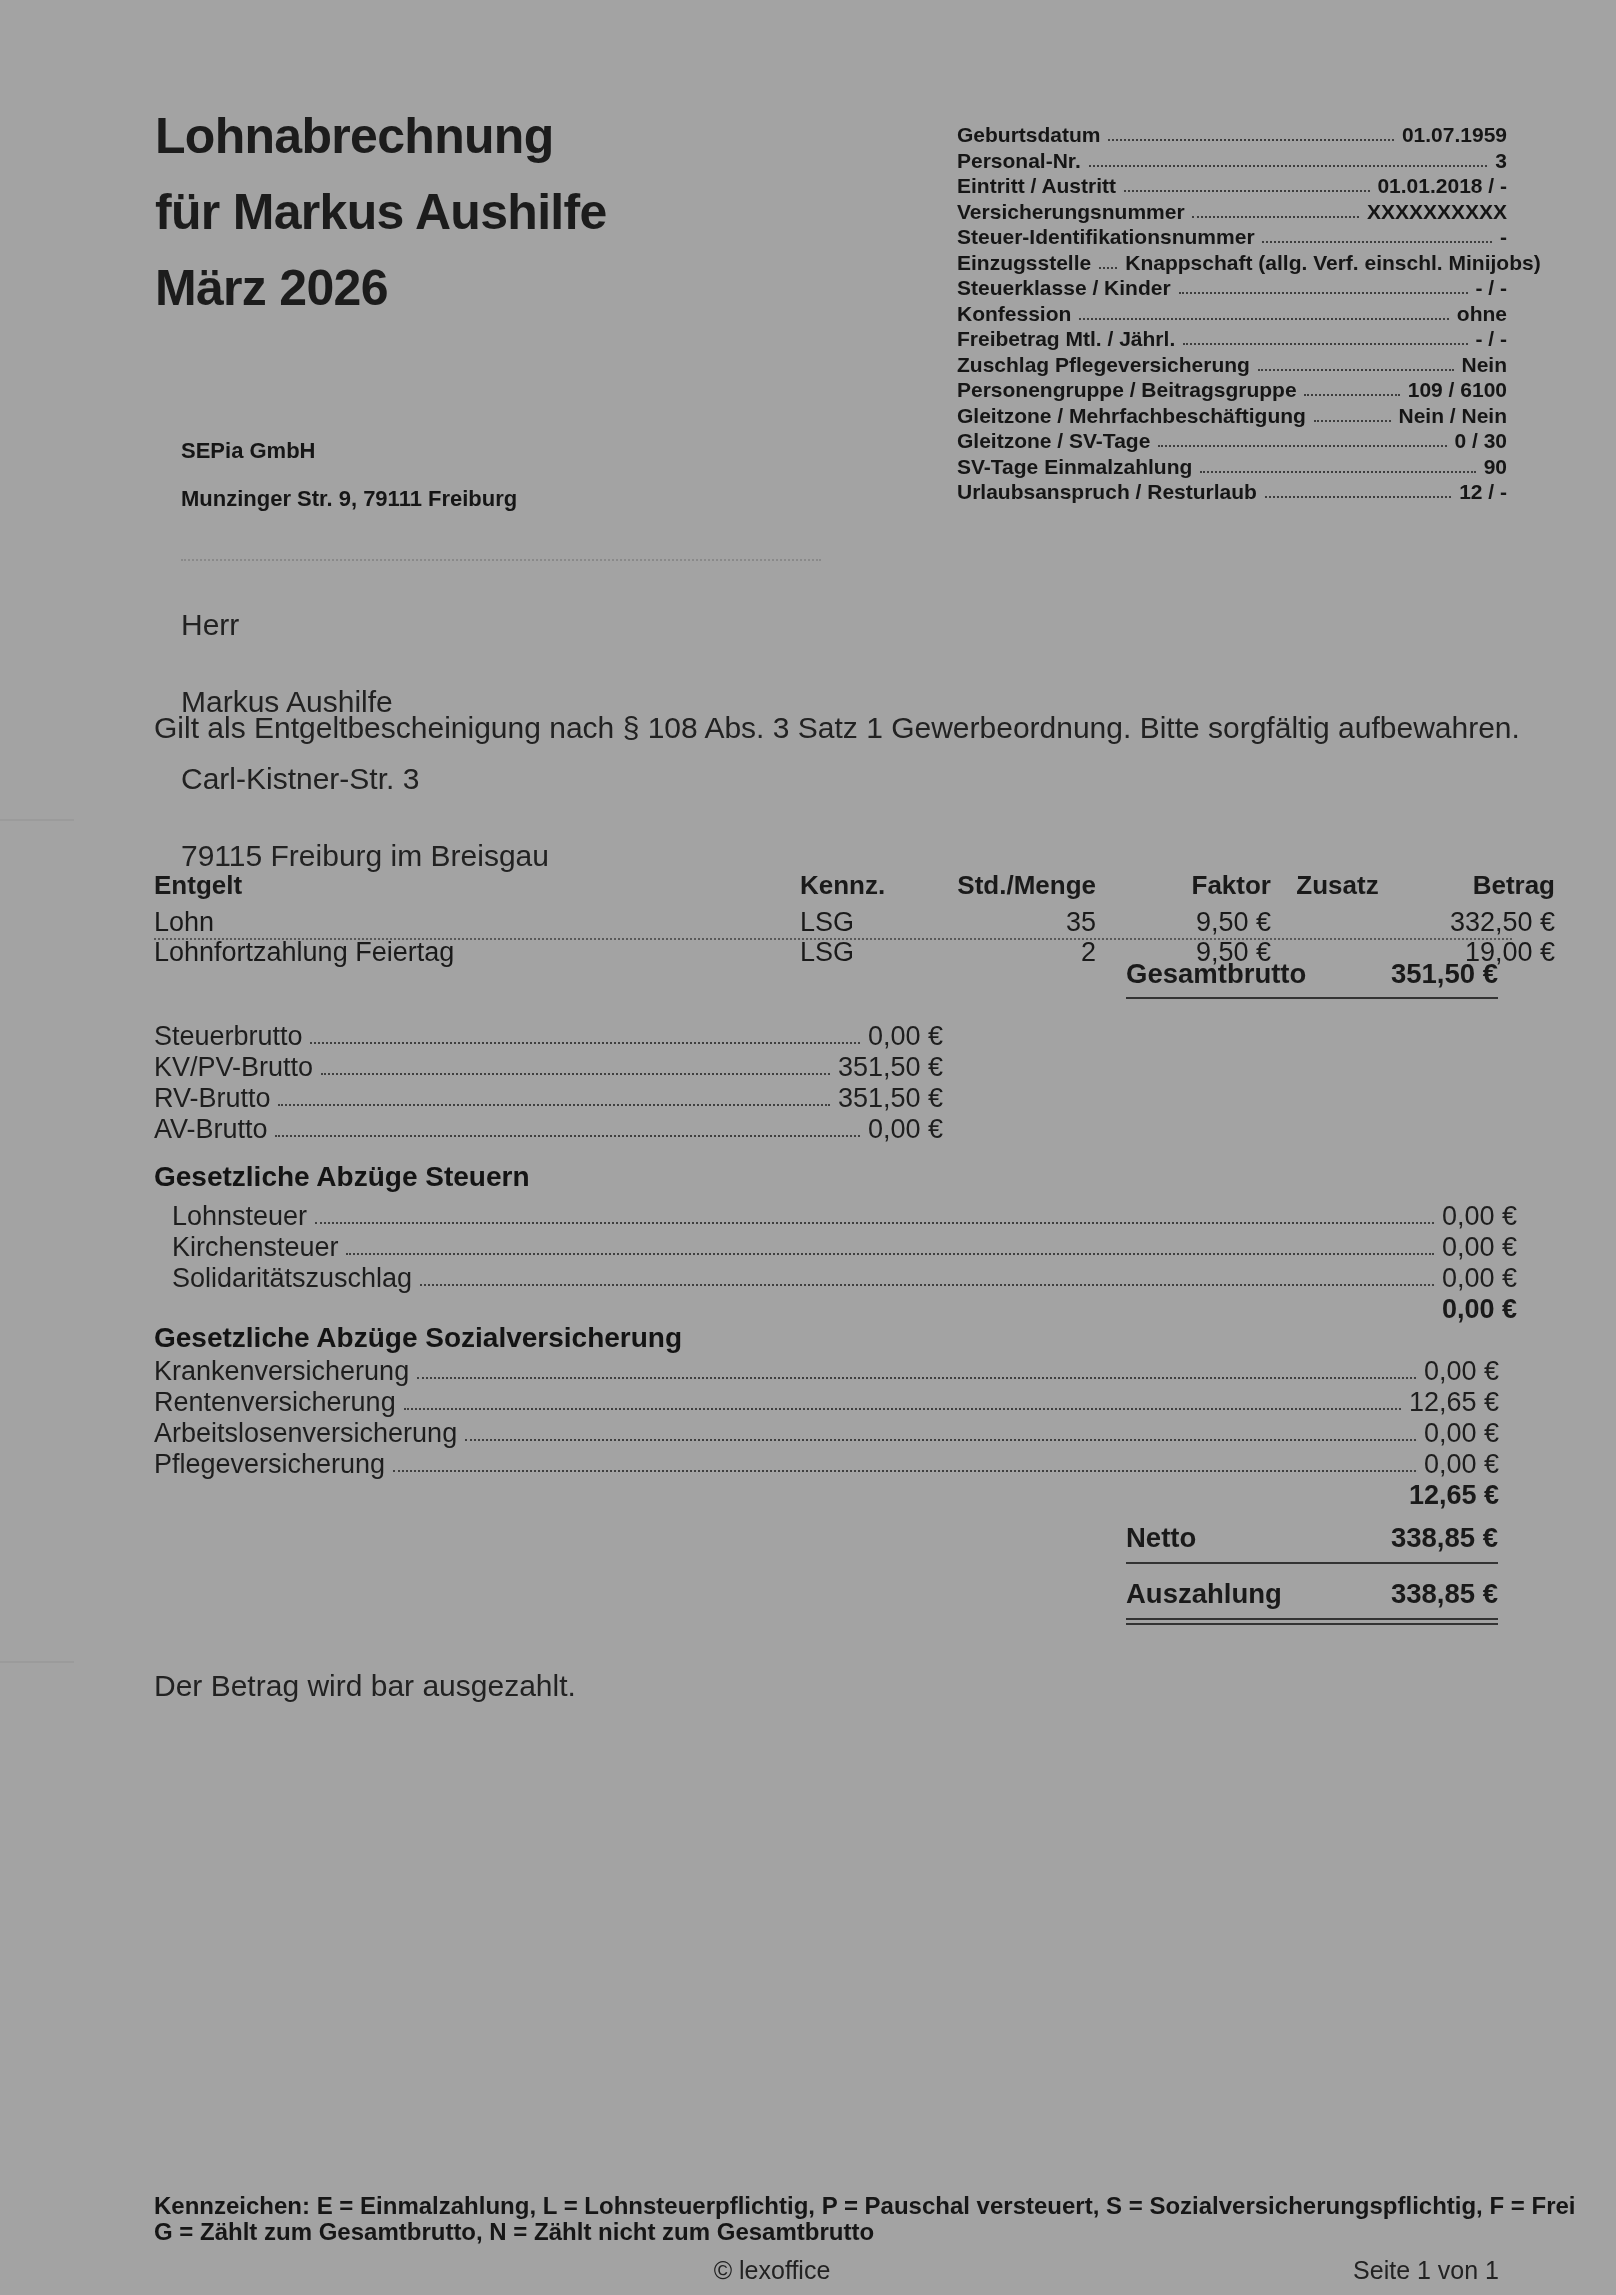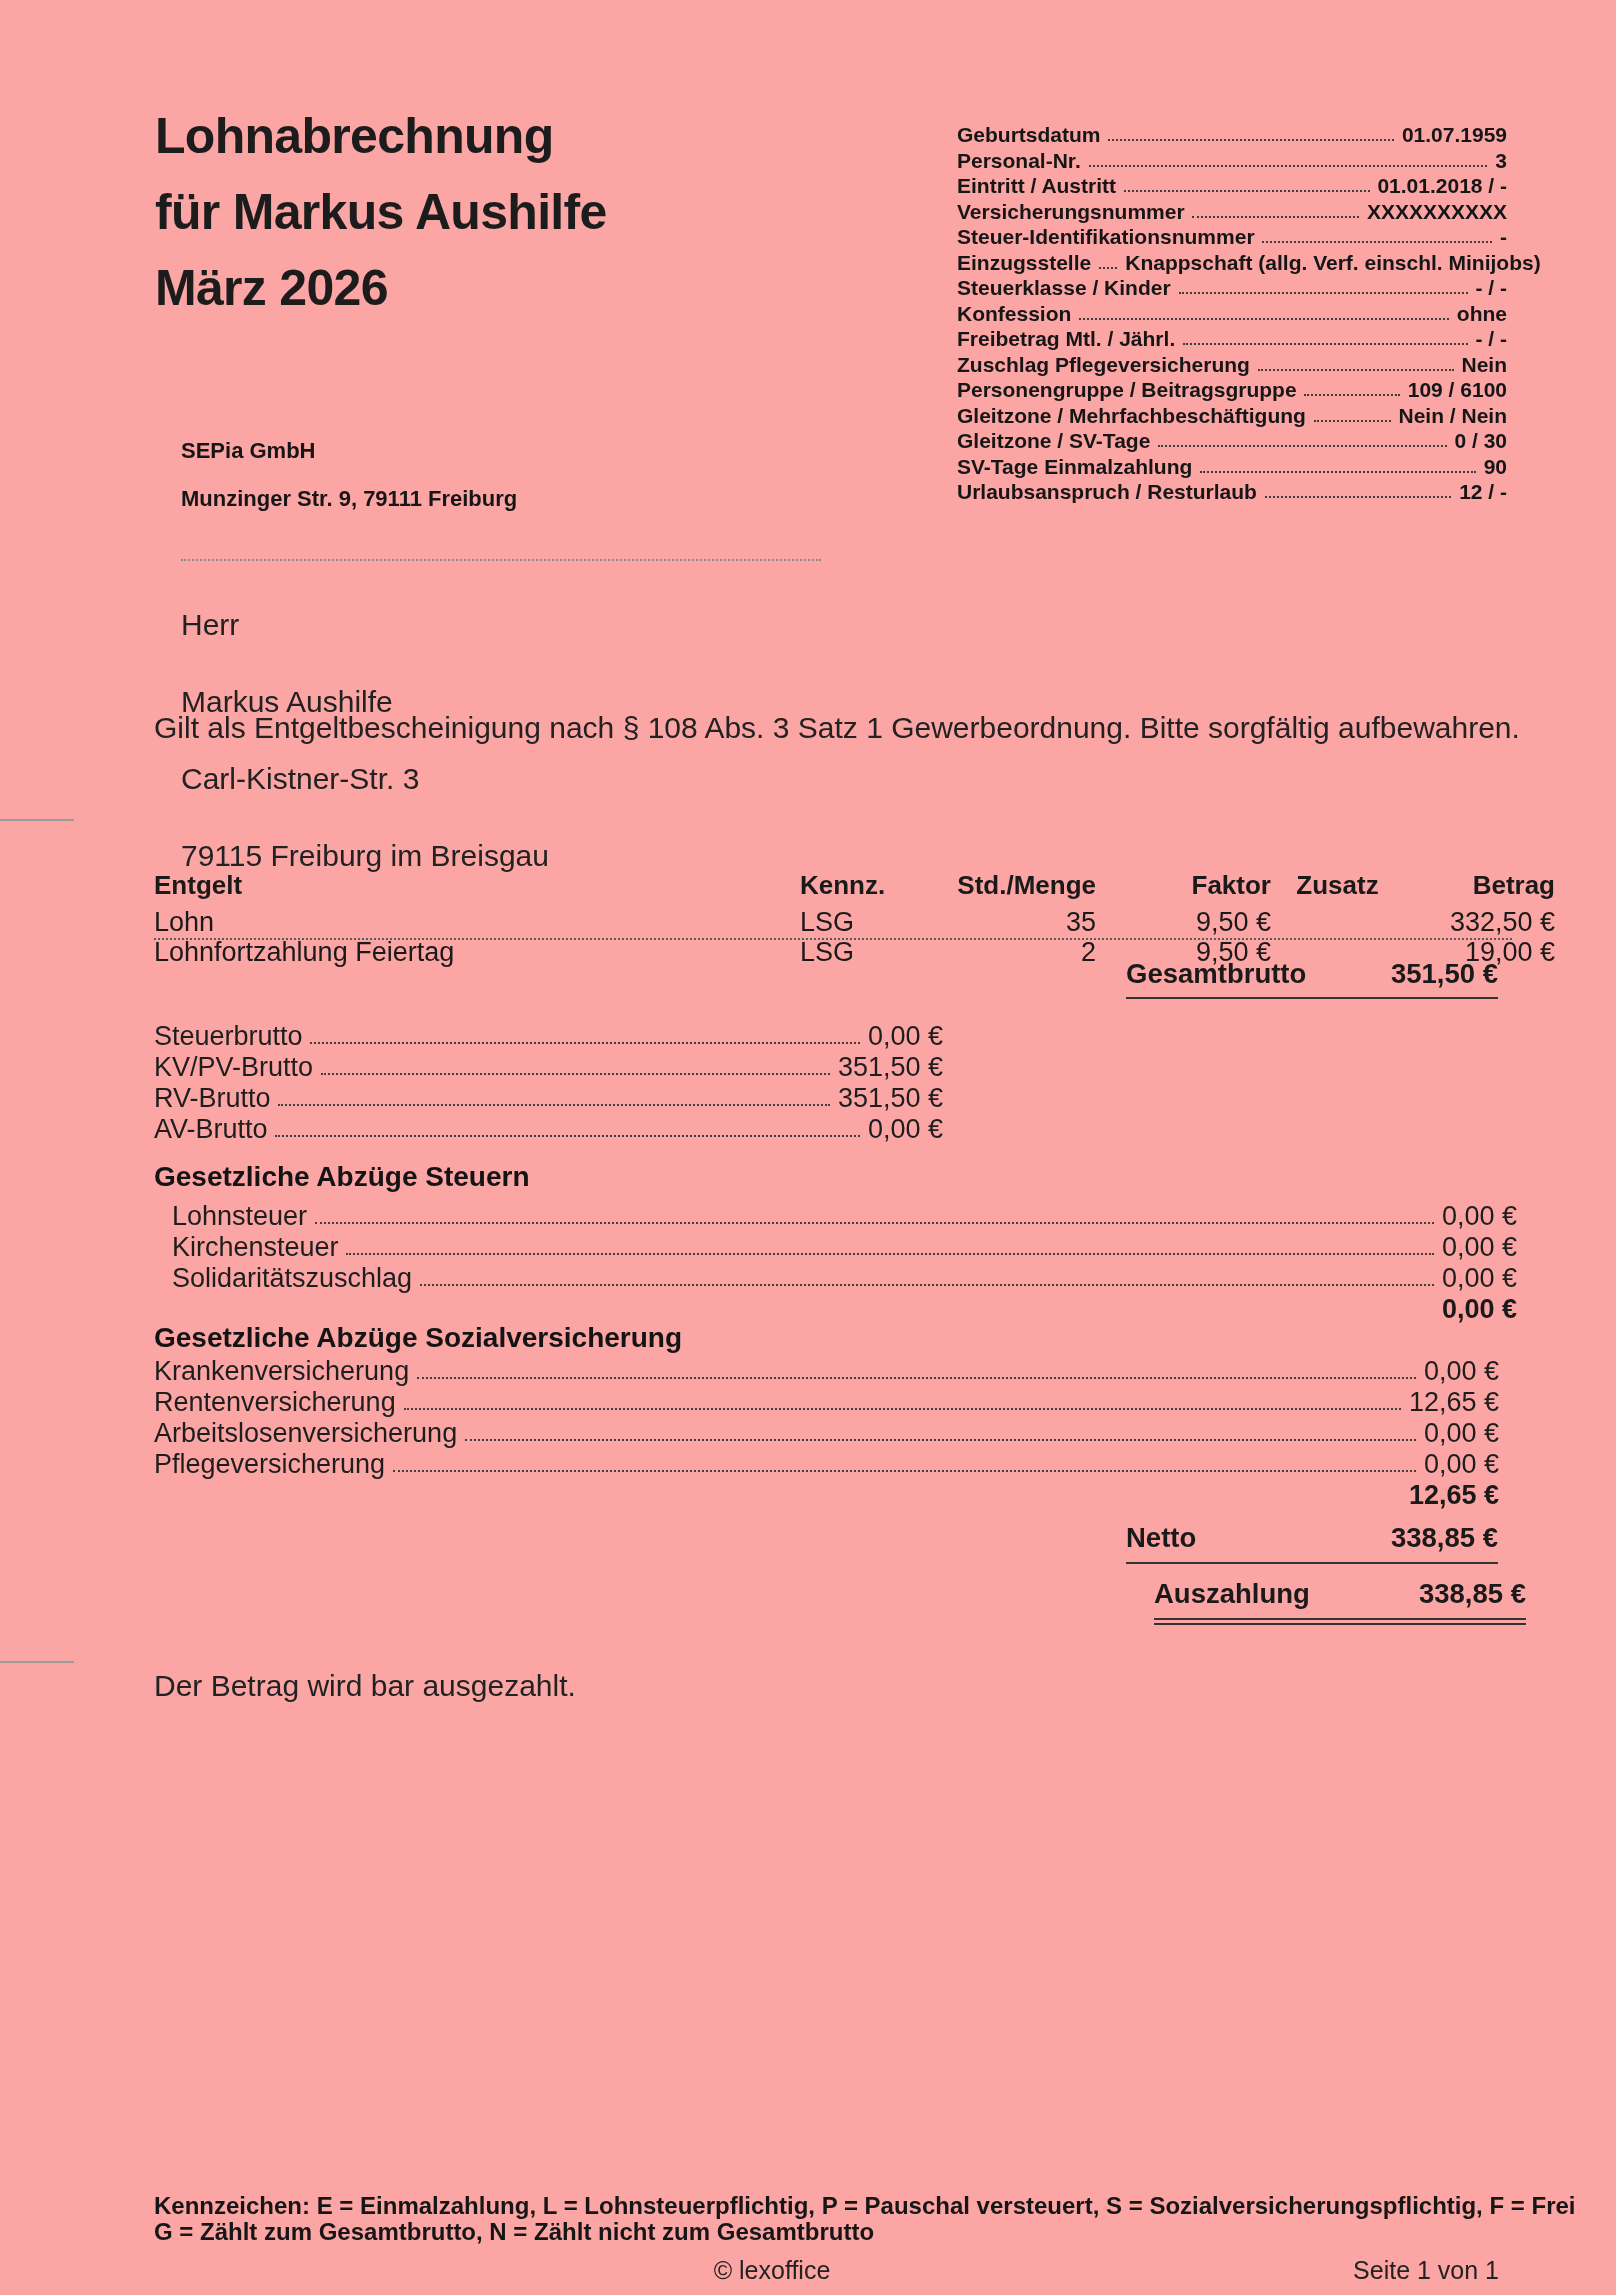--- a/index.html
+++ b/index.html
@@ -1,19 +1,19 @@
 <!DOCTYPE html>
 <html style="font-size:10.5px"><head>
 <meta charset="utf-8">
 <style>
   html,body{margin:0;padding:0;background:#e8e8e8;}
   .page{
     position:relative;
     width:1617px;height:2295px;
-    background:#fca5a5;
+    background:#a3a3a3;
     font-family:"Liberation Sans", sans-serif;
     color:#1a1a1a;
     overflow:hidden;
   }
   
   .fold{position:absolute;left:0;width:74px;height:2px;background:#9b9b9b;}
   .fold.f1{top:819px;}
   .fold.f2{top:1661px;}
 
   
@@ -49,21 +49,21 @@
 
   
   .total-line{
     margin-left:972px;width:372px;
     display:flex;justify-content:space-between;align-items:baseline;
     font-weight:700;font-size:27.5px;
     padding:18.3px 0 6.5px 0;border-bottom:2.6px solid #333;
   }
   .netto{position:absolute;left:1126px;top:1522px;width:372px;display:flex;justify-content:space-between;
     font-weight:700;font-size:27.5px;padding-bottom:7.9px;border-bottom:2.6px solid #333;}
-  .auszahlung{position:absolute;left:1126px;top:1578px;width:372px;margin-left:28px;}
+  .auszahlung{position:absolute;left:1126px;top:1578px;width:372px;}
   .auszahlung .row{display:flex;justify-content:space-between;font-weight:700;font-size:27.5px;padding-bottom:7.9px;border-bottom:2.6px solid #333;}
   .auszahlung .rule2{margin-top:3.3px;border-top:2.6px solid #333;}
 
   
   .gross{position:absolute;left:154px;top:1021px;width:789px;}
   .gross .dotrow{height:31px;}
 
   .dotrow{display:flex;align-items:flex-end;font-size:27px;line-height:31px;height:31px;color:#1e1e1e;justify-content:center;}
   .dotrow .dlabel{white-space:nowrap;}
   .dotrow .dval{white-space:nowrap;text-align:right;}

